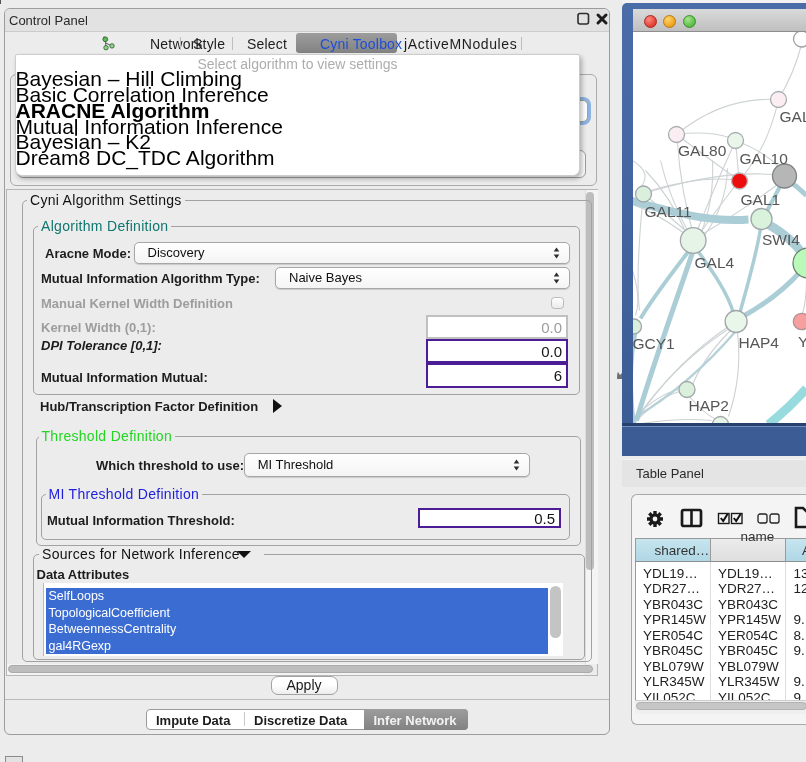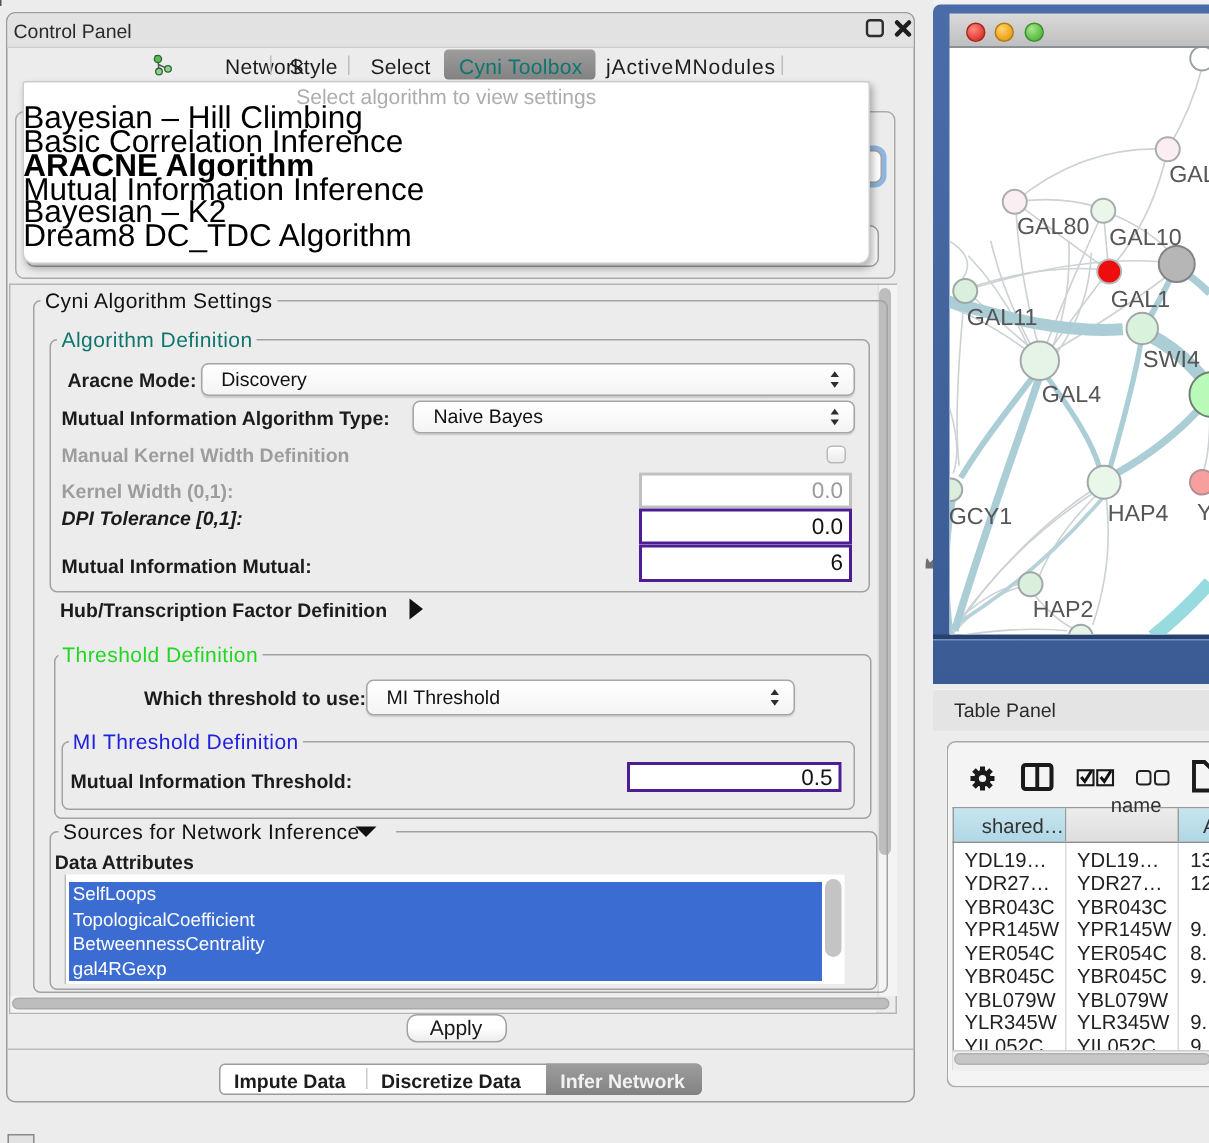--- a/index.html
+++ b/index.html
@@ -33,21 +33,21 @@
 <svg class="abs" style="left:101px;top:36px" width="14" height="15" viewBox="0 0 14 15">
   <path d="M4.3 3.3 L5 11.7 M4.6 7 L11 9.9" stroke="#5a5a5a" stroke-width="1"></path>
   <rect x="2.2" y="0.8" width="2.2" height="2.2" fill="#444"></rect>
   <circle cx="4.3" cy="3.3" r="2.4" fill="#5cb85c" stroke="#2c6b2d" stroke-width="0.9"></circle>
   <circle cx="5" cy="11.7" r="2.2" fill="#96d096" stroke="#2c6b2d" stroke-width="0.9"></circle>
   <circle cx="11" cy="9.9" r="2.2" fill="#96d096" stroke="#2c6b2d" stroke-width="0.9"></circle>
 </svg>
 <div class="ttab" style="left:118px;margin-left:32px;">Network</div>
 <div class="ttab" style="left:193px;">Style</div>
 <div class="ttab" style="left:247px;">Select</div>
-<div class="ttab" style="left:306px;color:#0f766e;">Cyni Toolbox</div>
+<div class="ttab" style="left:320px;color:#1d4ed8;">Cyni Toolbox</div>
 <div class="ttab" style="left:404px;letter-spacing:0.6px;">jActiveMNodules</div>
 <div class="abs" style="left:179.5px;top:37px;width:1px;height:13px;background:#bdbdbd;"></div>
 <div class="abs" style="left:232px;top:37px;width:1px;height:13px;background:#bdbdbd;"></div>
 <div class="abs" style="left:521px;top:37px;width:1px;height:13px;background:#bdbdbd;"></div>
 
 <div class="abs" style="left:10px;top:74px;width:587px;height:112px;border:1px solid #ababab;border-radius:6px;box-sizing:border-box;"></div>
 <div class="abs" style="left:20px;top:100px;width:568px;height:22px;border:1px solid #a0a0a0;border-radius:5px;background:#fff;box-shadow:0 0 0 3px rgba(110,160,220,0.75);box-sizing:border-box;"></div>
 <div class="abs" style="left:17px;top:150px;width:569px;height:28px;border:1px solid #a0a0a0;border-radius:6px;background:#fdfdfd;box-sizing:border-box;"></div>
 
 <div class="abs" style="left:15px;top:54px;width:565px;height:121.5px;background:#fff;border:1px solid #cdcdcd;border-radius:2px 2px 7px 7px;box-shadow:2px 3px 5px rgba(0,0,0,0.28);box-sizing:border-box;"></div>

